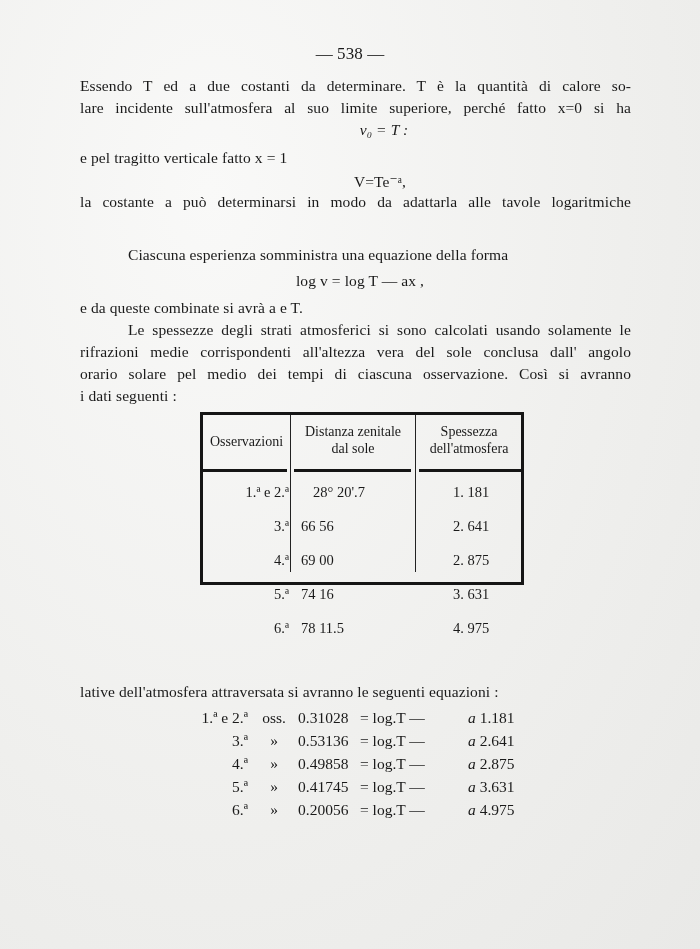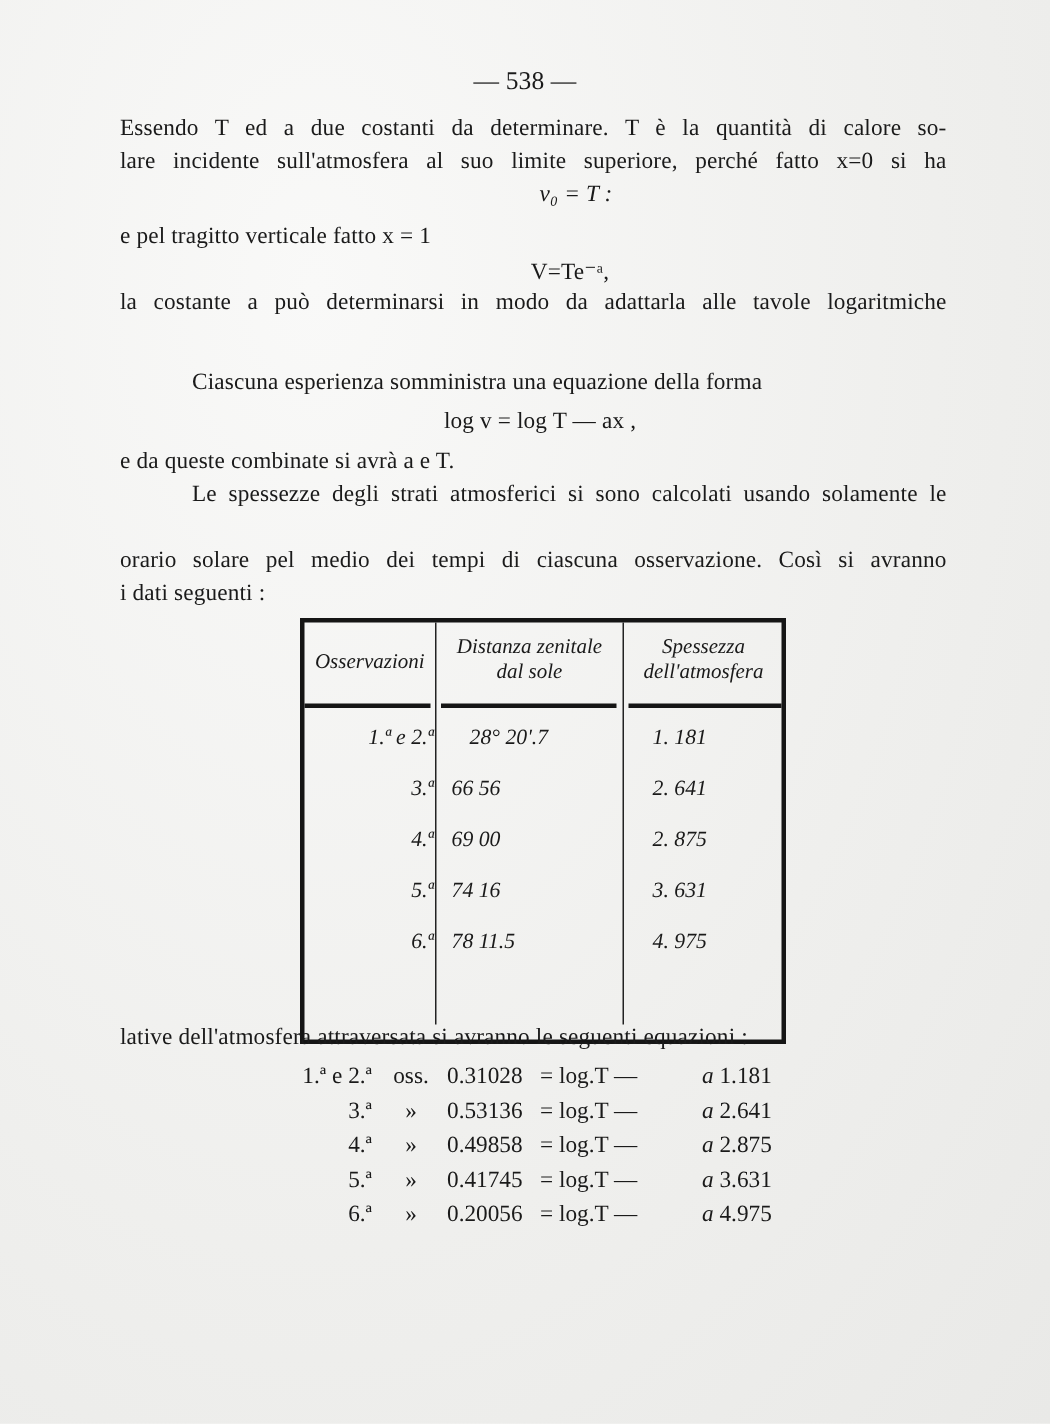--- a/index.html
+++ b/index.html
@@ -17,32 +17,32 @@
     letter-spacing: 0.1px;
   }
   .just { left: 80px; width: 551px; text-align: justify; text-align-last: justify; }
   .indent { left: 128px; }
   .left { left: 80px; }
   .center { left: 0; width: 700px; text-align: center; }
   .pagenum { top: 44px; font-size: 17px; }
   i, .it { font-style: italic; }
 
   .table {
-    position: absolute; left: 200px; top: 412px; width: 324px; height: 284px;
-    border: 3px solid #151515; border-top-width: 3px; box-sizing: border-box; font-style: italic;
+    position: absolute; left: 200px; top: 412px; width: 324px; height: 173px;
+    border: 3px solid #151515; border-top-width: 3px; box-sizing: border-box;
   }
   .table .vline { position: absolute; top: 0; bottom: 10px; width: 1px; background: #222; }
   .table .hrule { position: absolute; top: 54px; height: 3px; background: #151515; }
   .th {
     position: absolute; top: 8px; font-size: 14px; line-height: 17px; text-align: center;
   }
   .td { position: absolute; font-size: 14.5px; line-height: 18px; }
   .col1 { left: 0; width: 86px; text-align: right; }
   .col2 { left: 98px; width: 120px; text-align: left; }
-  .col3 { left: 232px; width: 104px; text-align: left; }
+  .col3 { left: 216px; width: 104px; text-align: center; }
 
   .eq { position: absolute; font-size: 15.5px; line-height: 20px; white-space: nowrap; }
   .eqrow { position: absolute; left: 0; width: 700px; height: 22px; }
   .c-lab { position: absolute; right: 452px; text-align: right; }
   .c-oss { position: absolute; left: 256px; width: 36px; text-align: center; }
   .c-val { position: absolute; left: 298px; }
   .c-eq { position: absolute; left: 360px; }
   .c-x { position: absolute; left: 468px; }
 </style>
 </head>
@@ -59,20 +59,21 @@
   <div class="line left" style="top:148px">e pel tragitto verticale fatto x = 1</div>
   <div class="line center" style="top:172px; left:30px">V=Te⁻ᵃ,</div>
 
   <div class="line just" style="top:192px">la costante a può determinarsi in modo da adattarla alle tavole logaritmiche</div>
 
   <div class="line indent" style="top:245px">Ciascuna esperienza somministra una equazione della forma</div>
   <div class="line center" style="top:271px; left:10px">log v = log T — ax ,</div>
 
   <div class="line left" style="top:298px">e da queste combinate si avrà a e T.</div>
   <div class="line indent" style="top:320px; width:503px; text-align:justify; text-align-last:justify;">Le spessezze degli strati atmosferici si sono calcolati usando solamente le</div>
+  <div class="line just" style="top:342px">rifrazioni medie corrispondenti all'altezza vera del sole conclusa dall' angolo</div>
   <div class="line just" style="top:364px">orario solare pel medio dei tempi di ciascuna osservazione. Così si avranno</div>
   <div class="line left" style="top:386px">i dati seguenti :</div>
 
   <div class="table">
     <div class="vline" style="left:87px"></div>
     <div class="vline" style="left:212px"></div>
     <div class="hrule" style="left:0; width:84px"></div>
     <div class="hrule" style="left:91px; width:117px"></div>
     <div class="hrule" style="left:216px; width:102px"></div>
 

